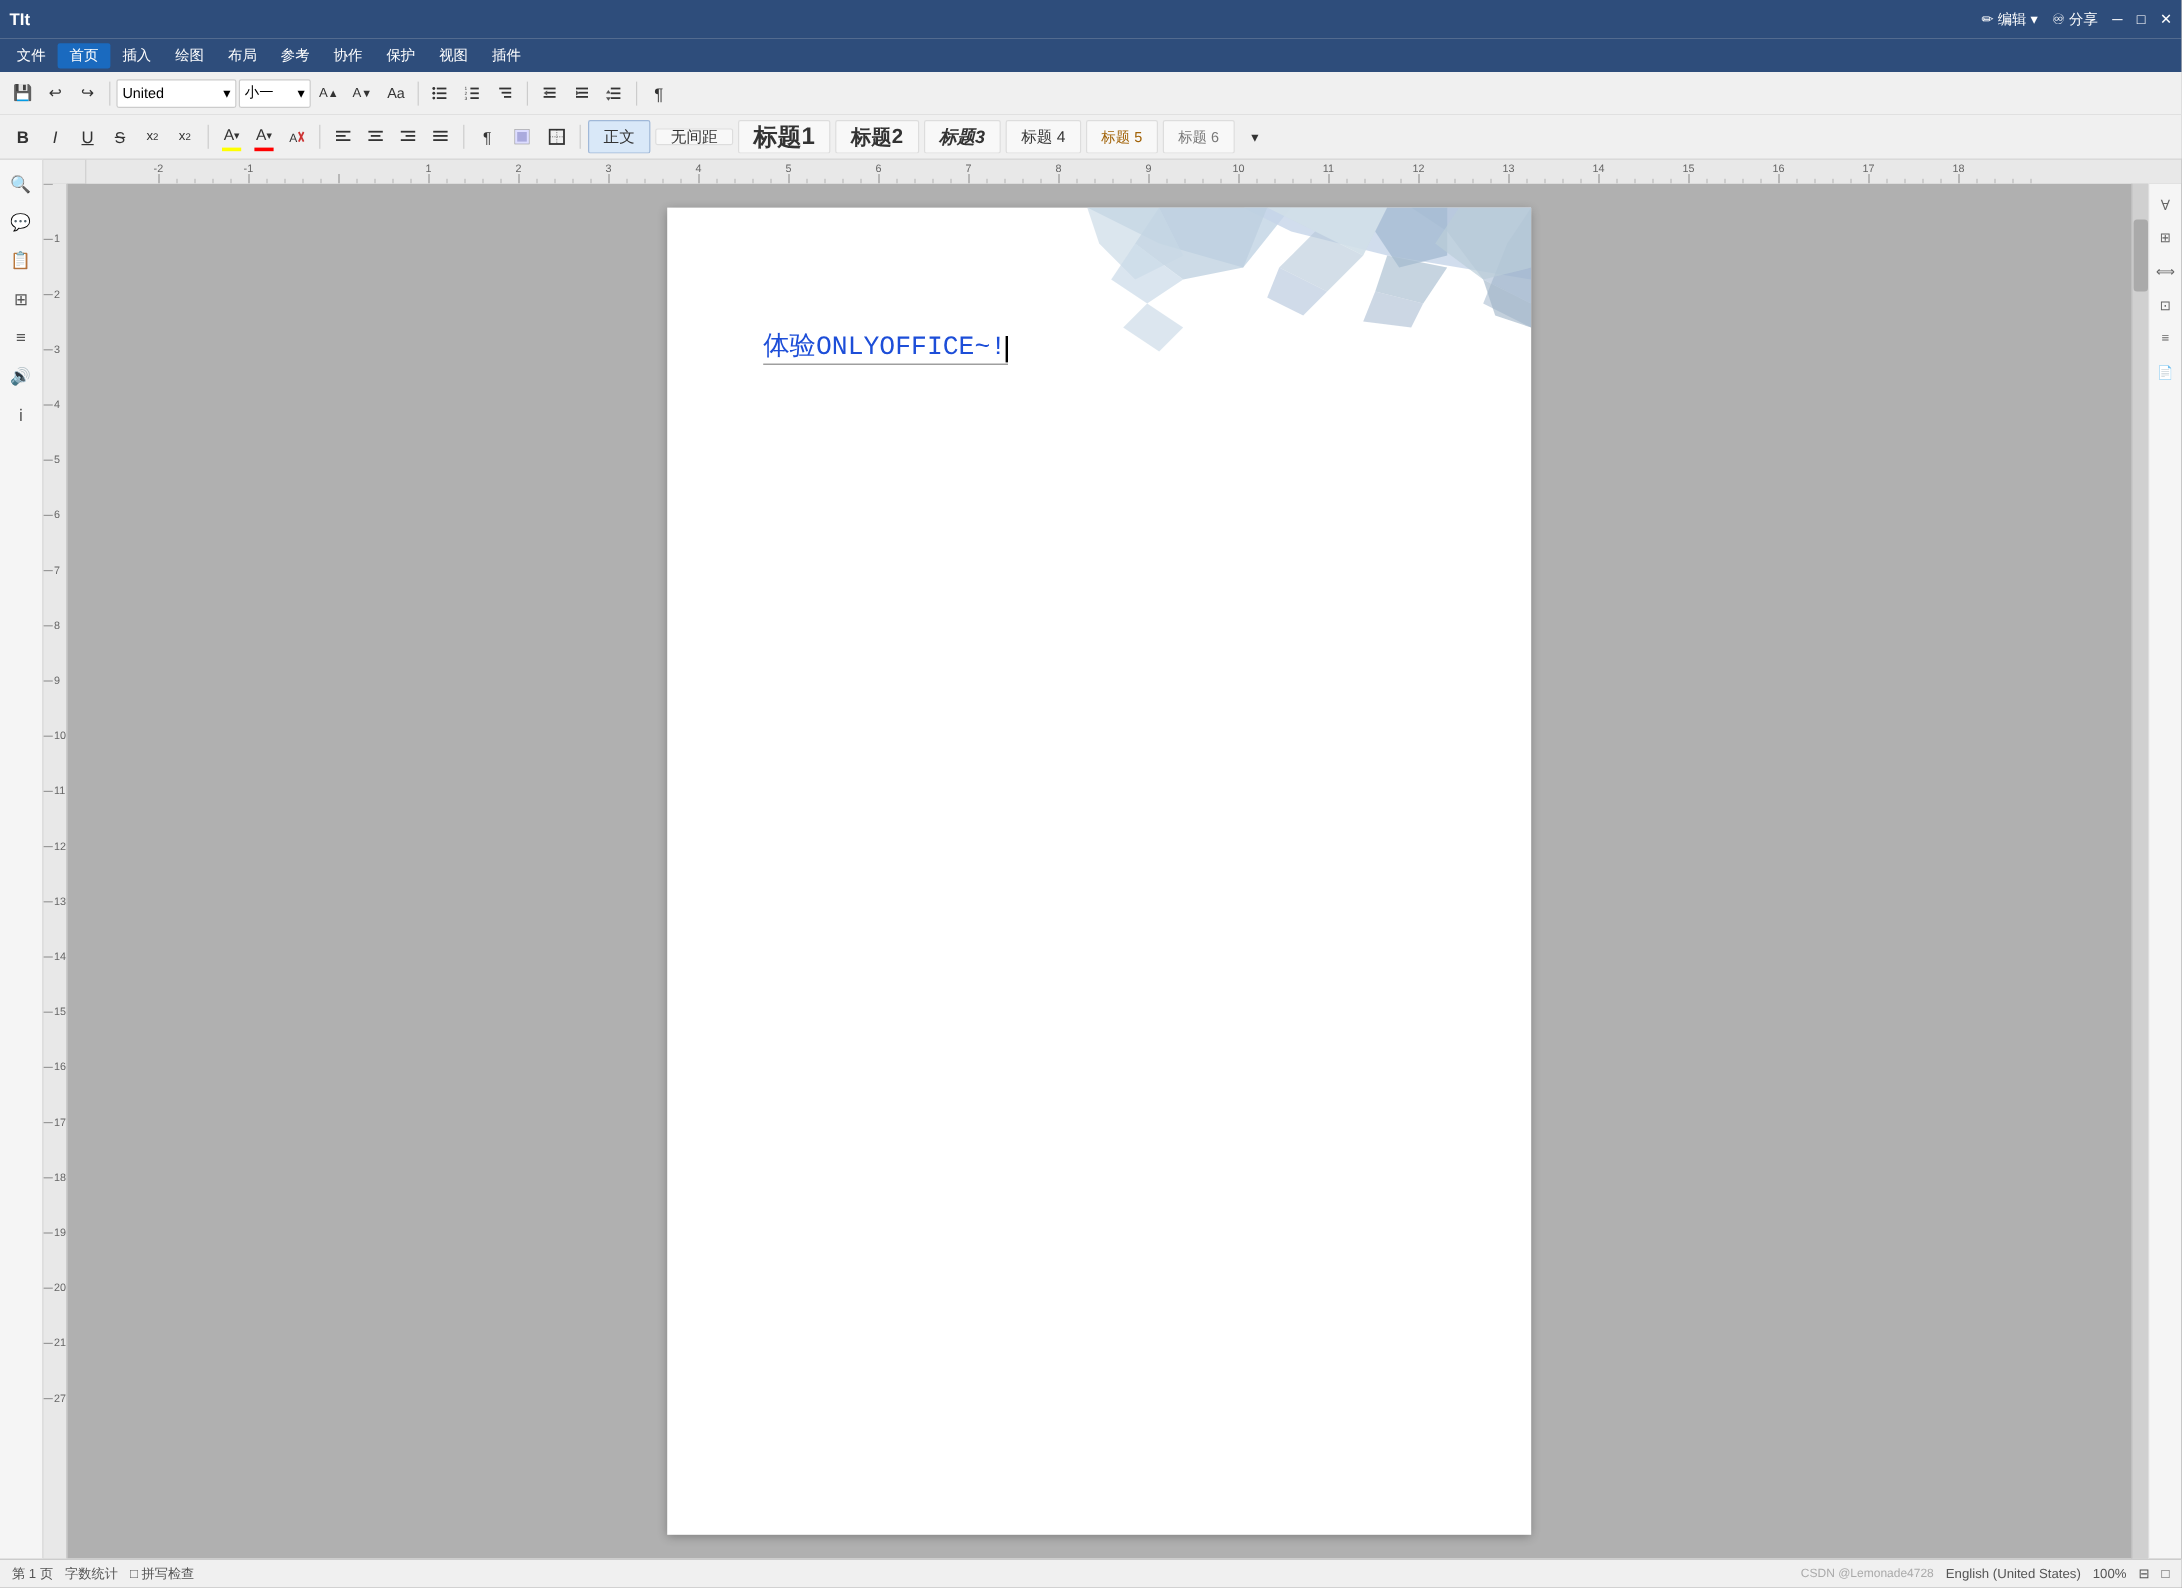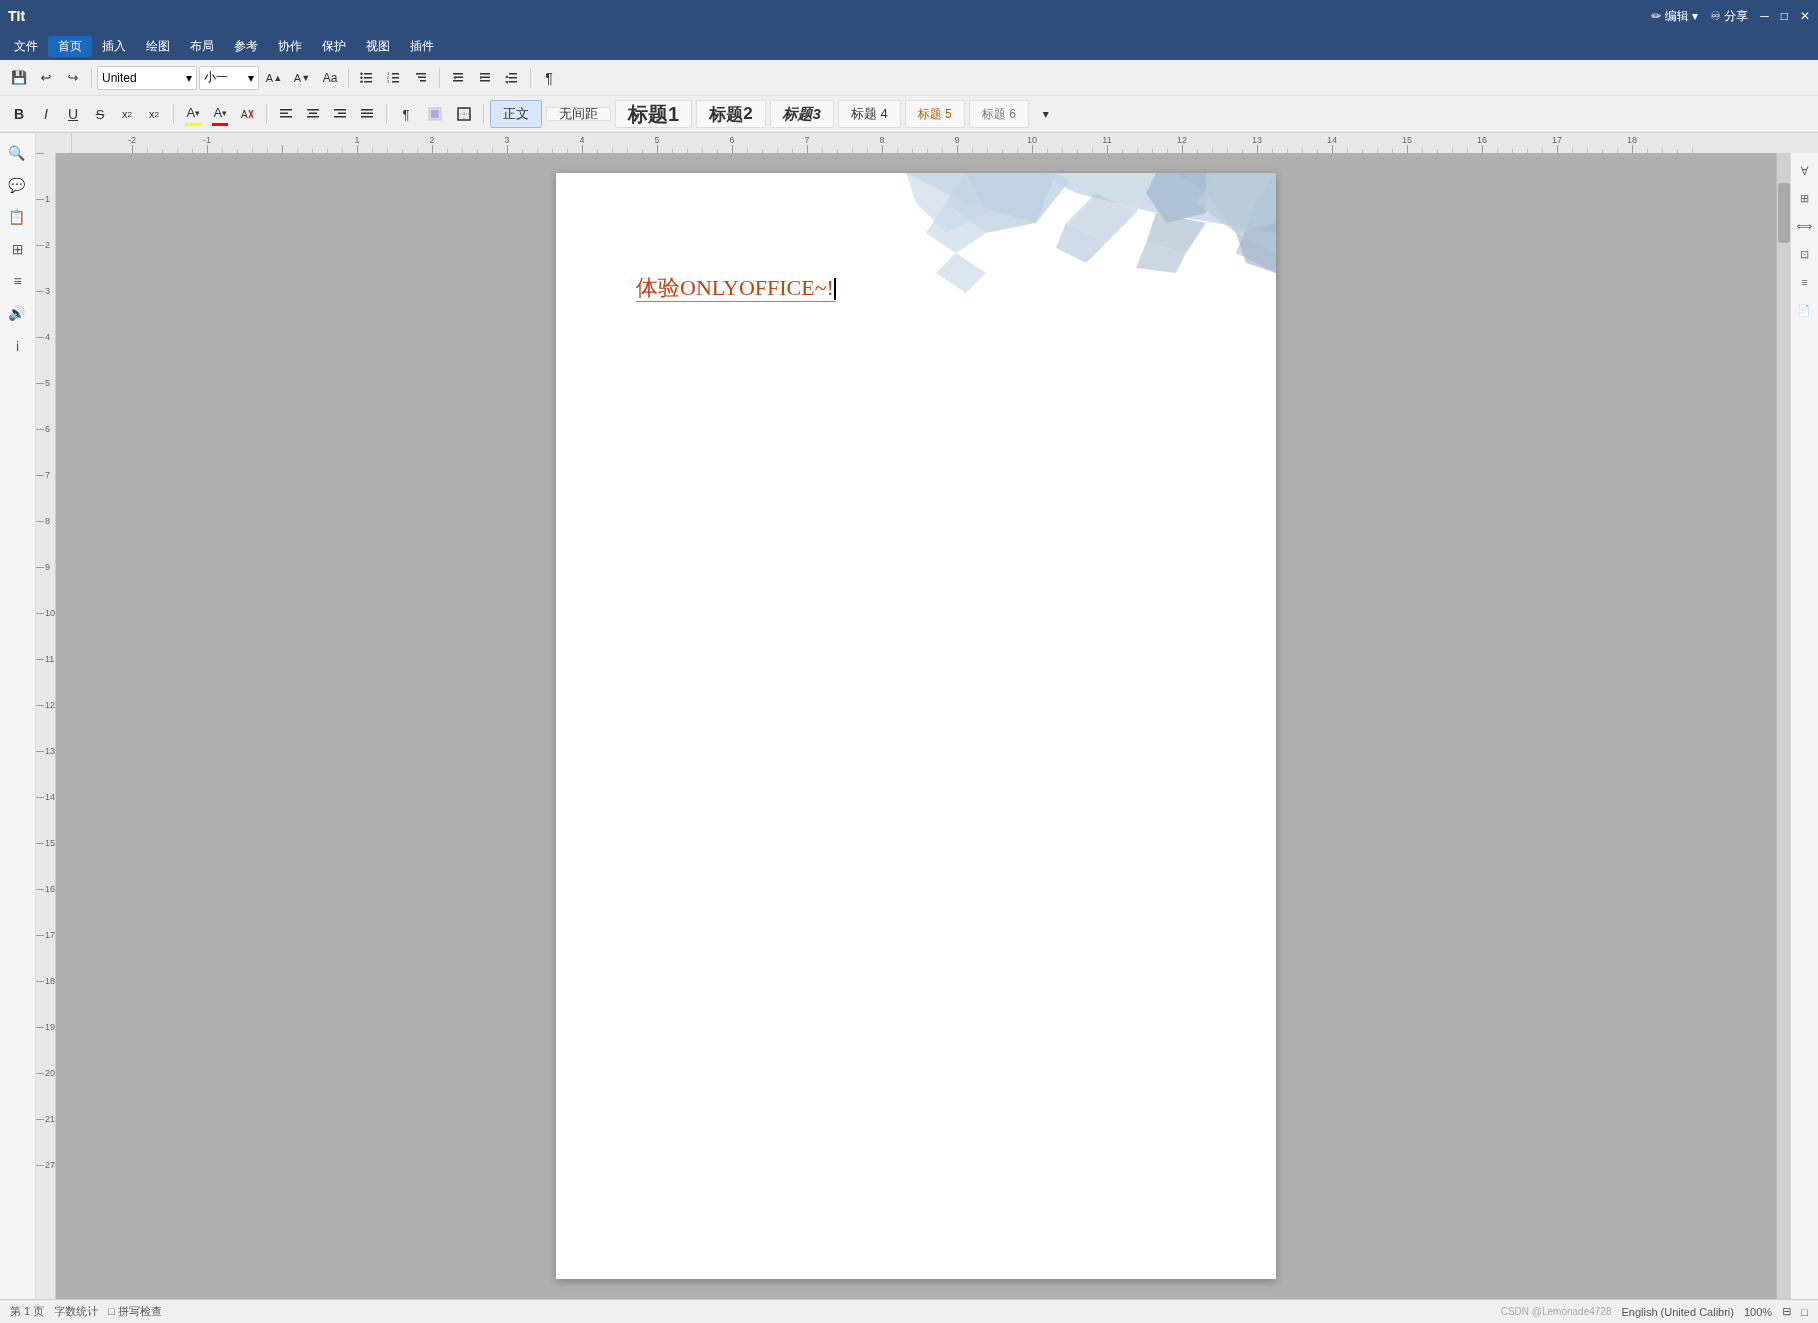--- a/index.html
+++ b/index.html
@@ -212,23 +212,23 @@
       position: relative;
       flex-shrink: 0;
     }
 
     .doc-content {
       padding: 100px 80px 60px 80px;
       position: relative;
       z-index: 1;
     }
     .doc-text {
-      font-family: Liberation Serif, serif;
+      font-family: Liberation Mono, monospace;
       font-size: 22px;
-      color: #c2410c;
+      color: #1d4ed8;
       border-bottom: 1px solid #888;
       display: inline;
       padding-bottom: 1px;
     }
 
     
     .right-sidebar {
       width: 28px;
       background: #f5f5f5;
       border-left: 1px solid #ddd;
@@ -797,18 +797,18 @@
 </div>
 
 <div class="status-bar">
   <div class="status-left">
     <span>第 1 页</span>
     <span>字数统计</span>
     <span>□ 拼写检查</span>
   </div>
   <div class="status-right">
     <span style="color:#aaa;font-size:10px;">CSDN @Lemonade4728</span>
-    <span>English (United Calibri)</span>
+    <span>English (United States)</span>
     <span>100%</span>
     <span>⊟</span>
     <span>□</span>
   </div>
 </div>
 
 </body></html>

